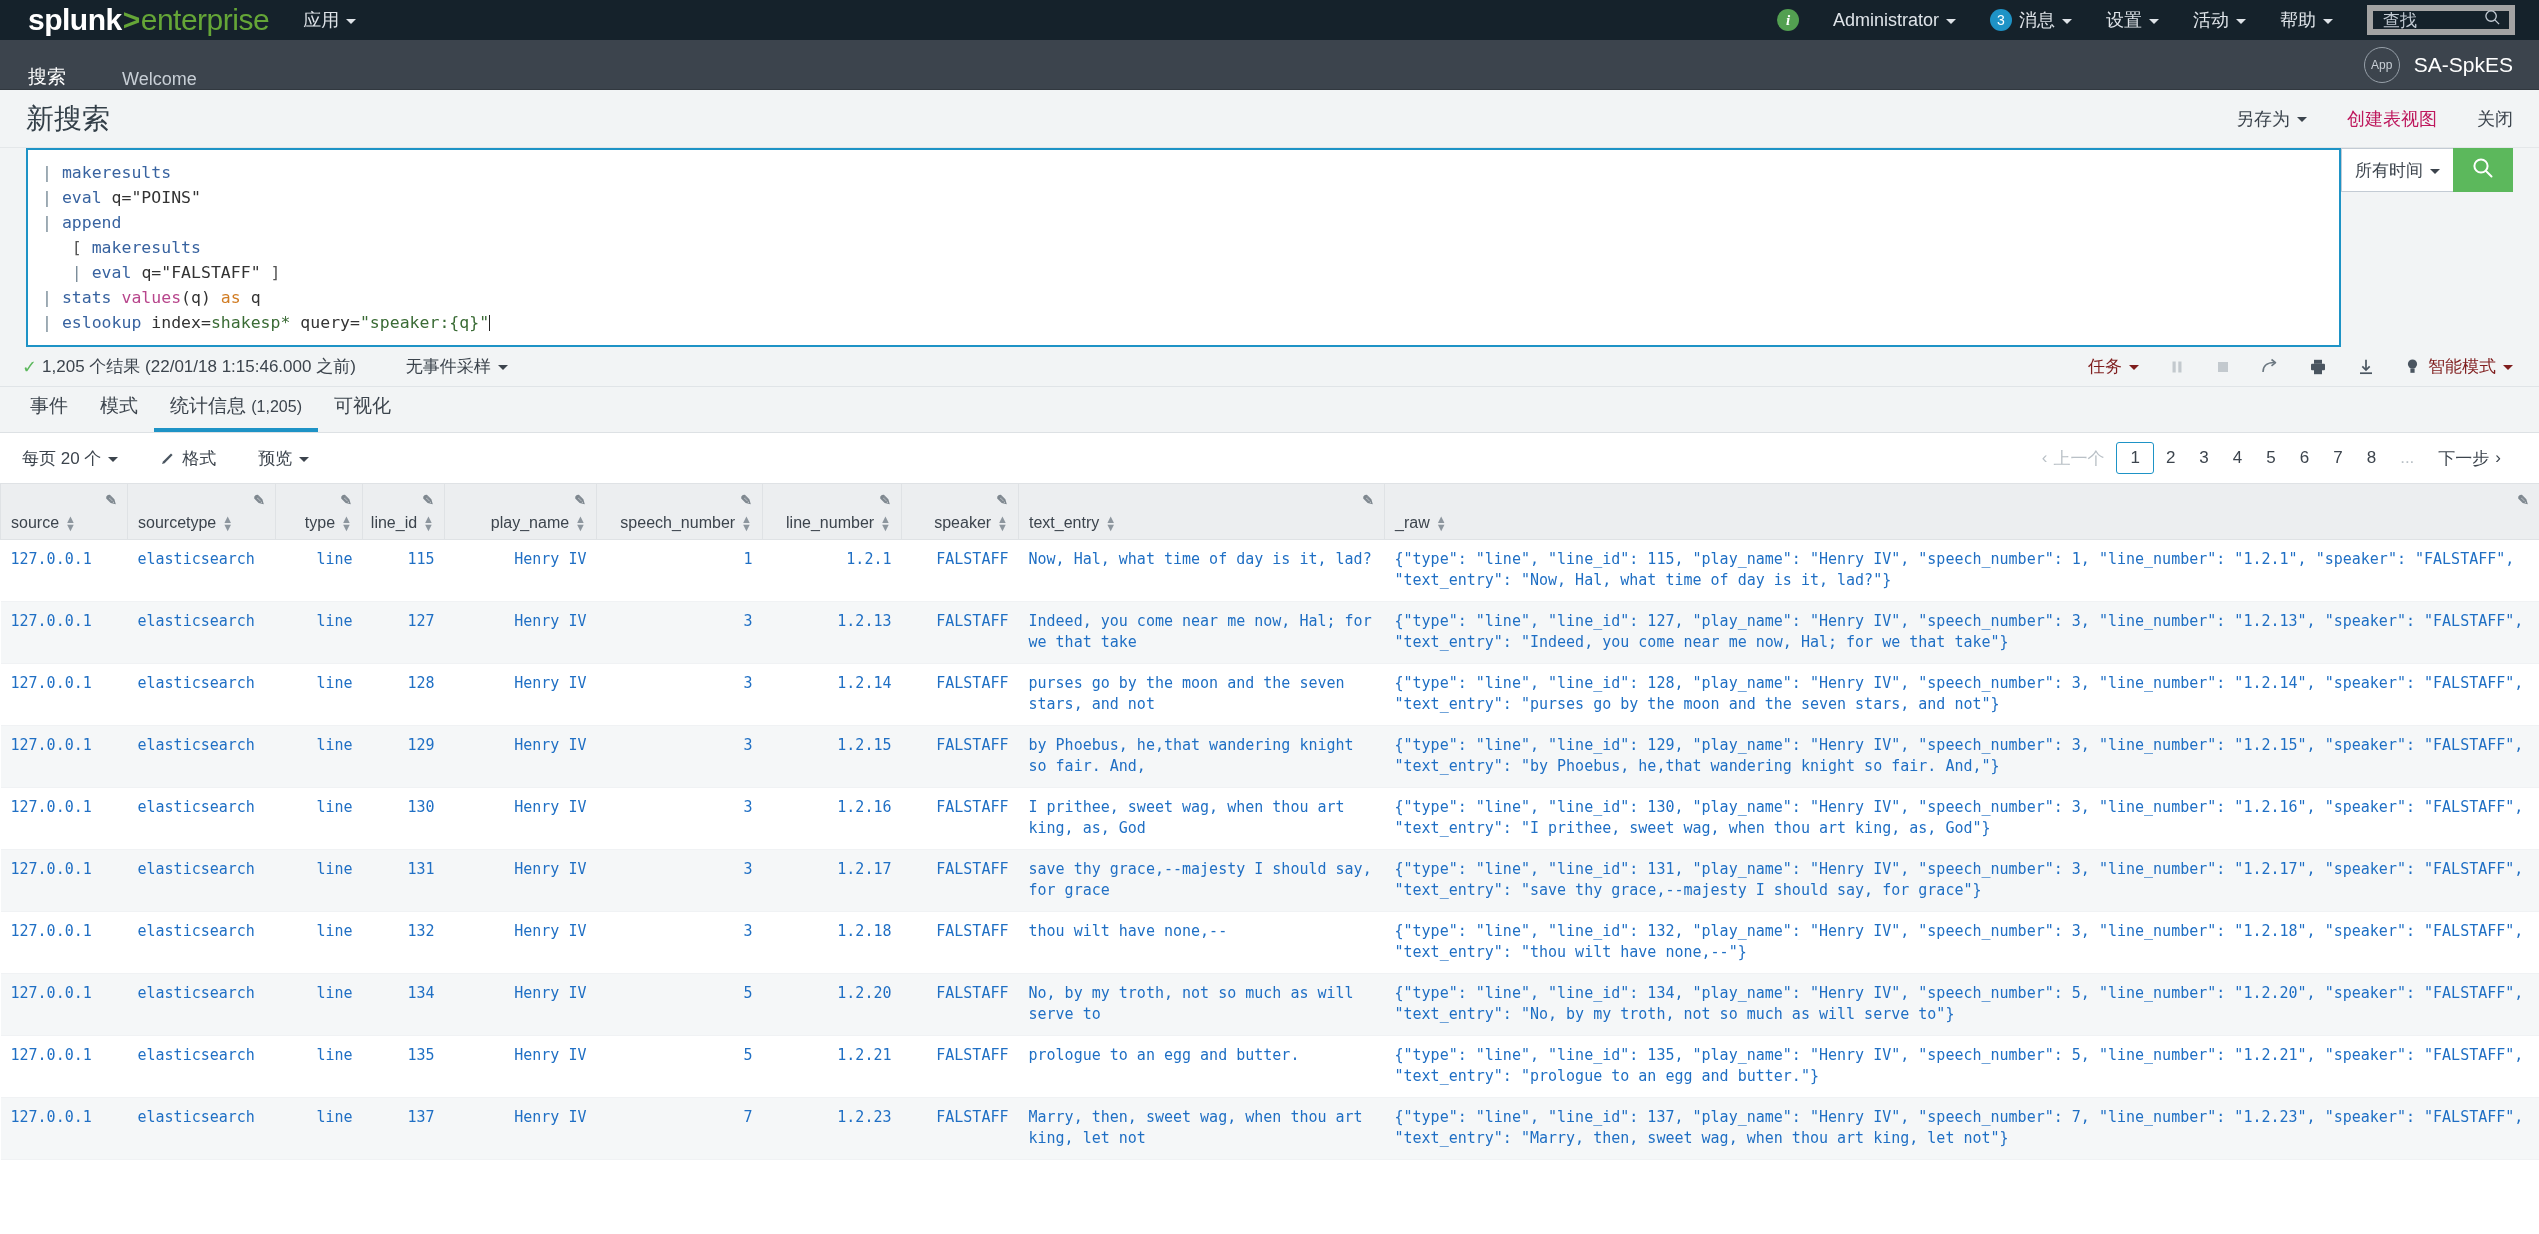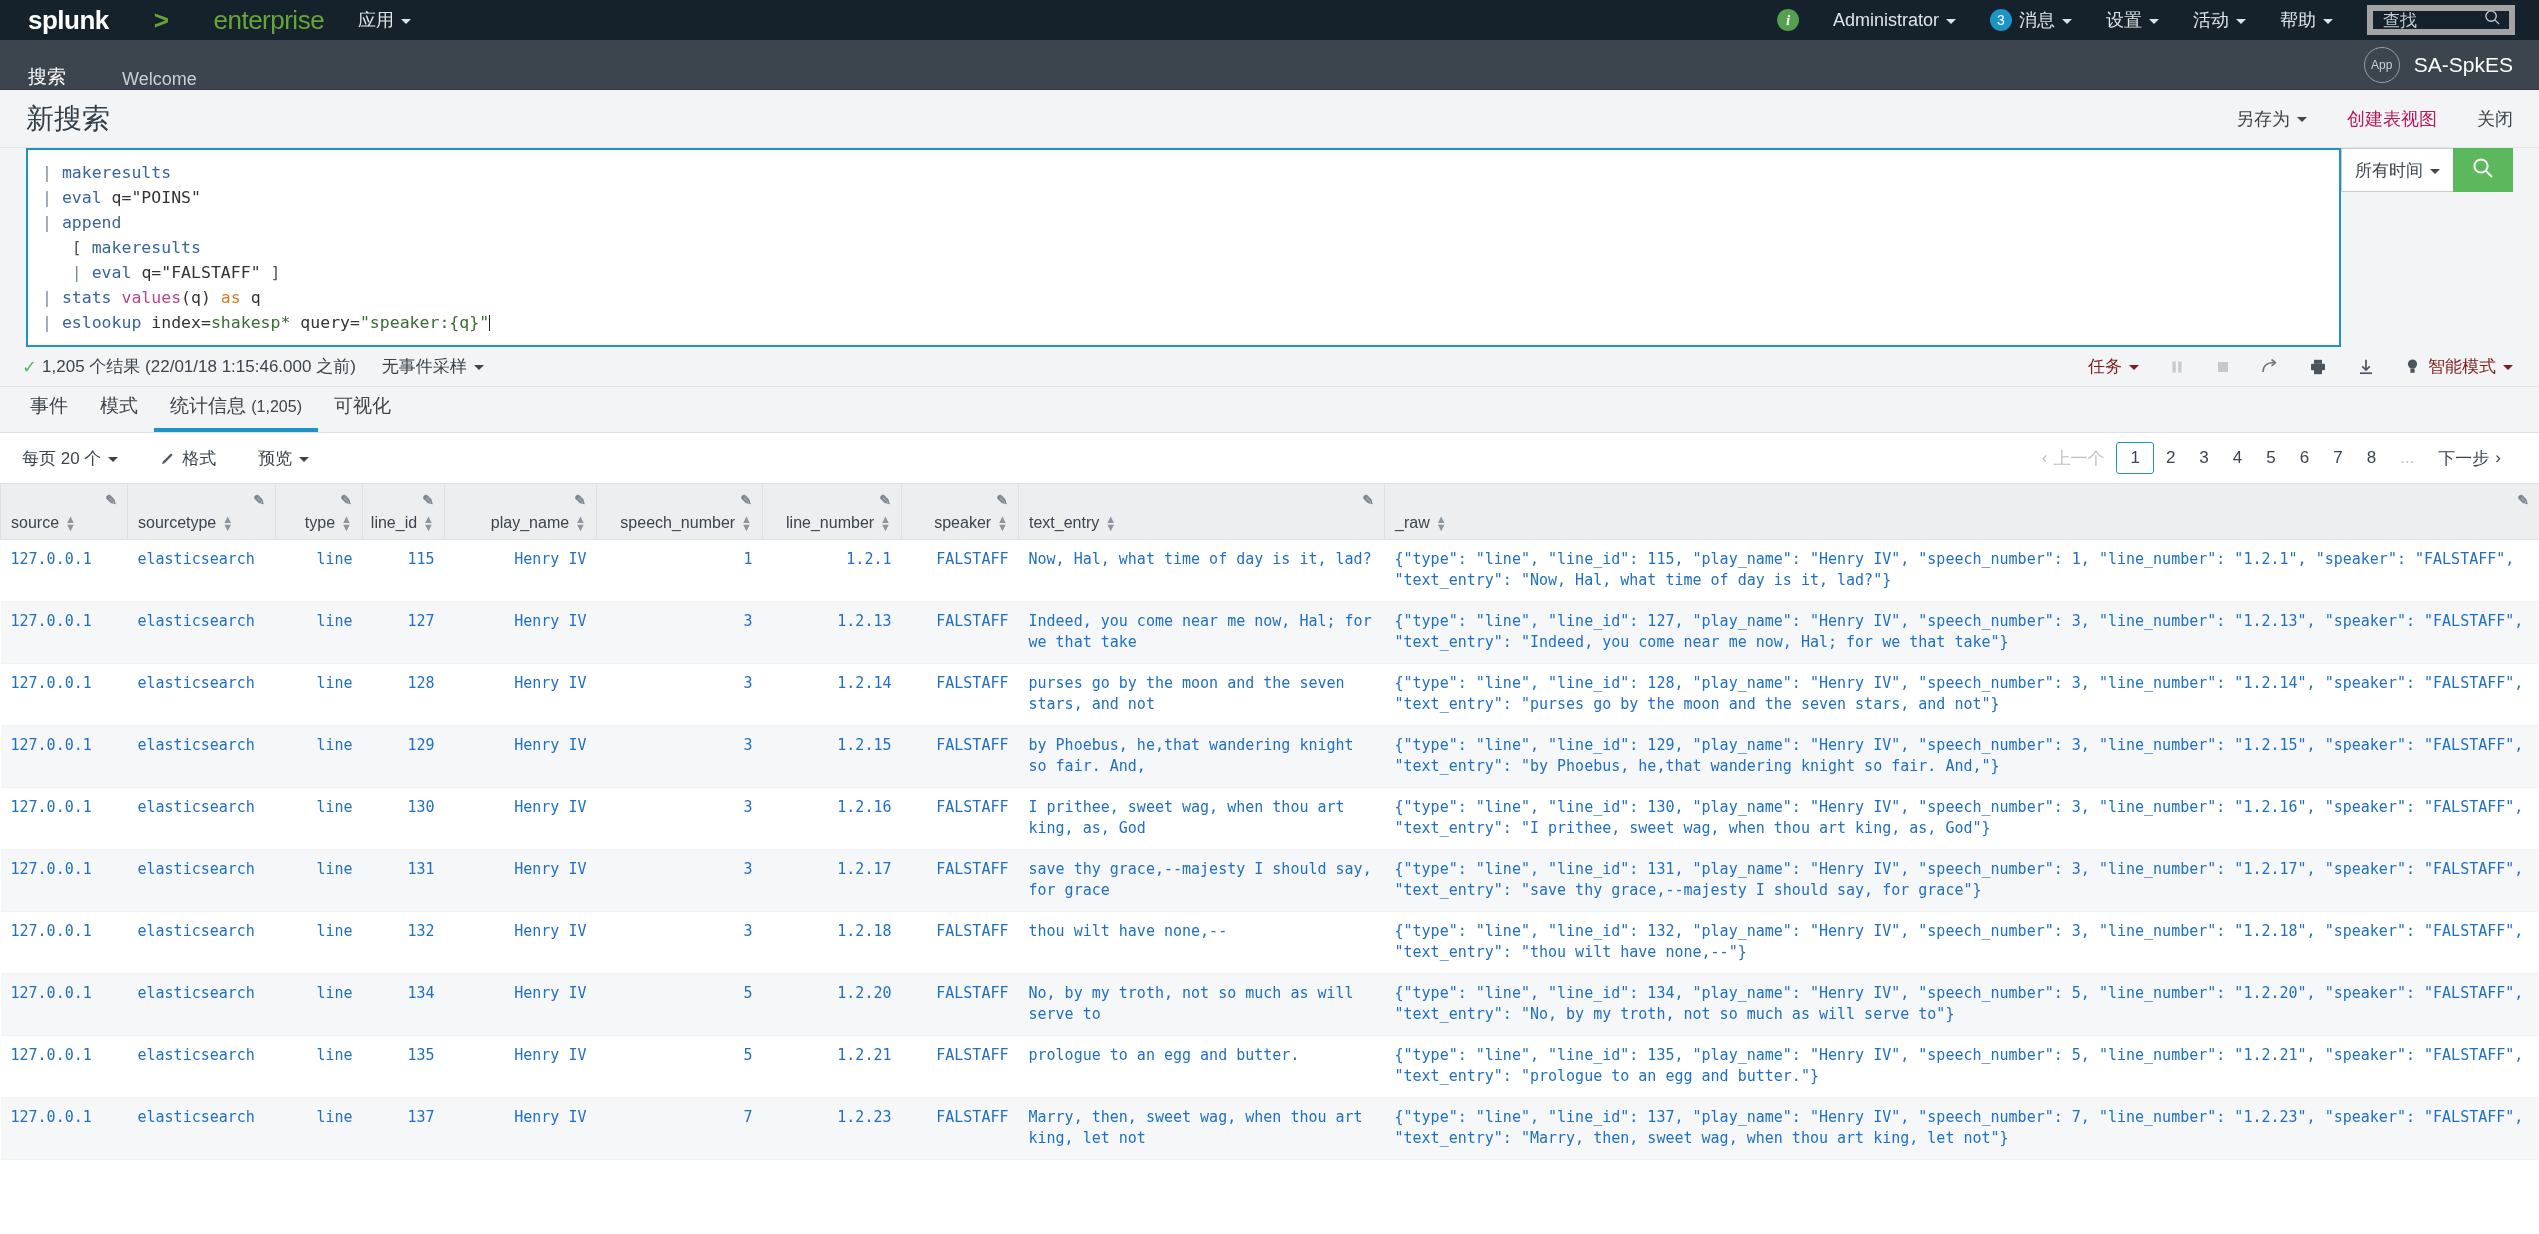--- a/index.html
+++ b/index.html
@@ -14,21 +14,21 @@
 
   
   .topnav {
     height: 40px;
     background: #15222b;
     display: flex;
     align-items: center;
     padding: 0 24px 0 28px;
     color: #fff;
   }
-  .logo { display: flex; align-items: baseline; font-size: 26px; letter-spacing: -0.5px; gap: 44px; }
+  .logo { display: flex; align-items: baseline; font-size: 30px; letter-spacing: -0.5px; }
   .logo .splunk { font-weight: bold; color: #ffffff; }
   .logo .gt { color: #65a637; font-weight: bold; margin: 0 1px; }
   .logo .ent { color: #65a637; font-weight: 400; }
   .nav-item {
     color: #dfe4e9;
     font-size: 18px;
     margin-left: 34px;
     display: flex;
     align-items: center;
     cursor: pointer;
@@ -179,21 +179,21 @@
   .resultbar {
     background: #f2f4f5;
     height: 40px;
     display: flex;
     align-items: center;
     padding: 0 26px 0 22px;
     border-bottom: 1px solid #e0e4e7;
   }
   .result-count { font-size: 17px; color: #3c444d; display: flex; align-items: center; }
   .check { color: #5cb85c; font-size: 18px; margin-right: 5px; }
-  .sampling { font-size: 17px; color: #3c444d; margin-left: 26px; cursor: pointer; display: flex; align-items: center;}
+  .sampling { font-size: 17px; color: #3c444d; margin-left: 50px; cursor: pointer; display: flex; align-items: center;}
   .resultbar-right { margin-left: auto; display: flex; align-items: center; gap: 0; }
   .rb-item { font-size: 17px; color: #7f1d1d; display: flex; align-items: center; cursor: pointer; margin-left: 30px;}
   .rb-icon { color: #9aa4ad; margin-left: 30px; cursor: pointer; display:flex; align-items:center;}
   .rb-icon.dim { color: #c3c9ce; }
 
   
   .tabs {
     background: #f2f4f5;
     display: flex;
     align-items: flex-end;

